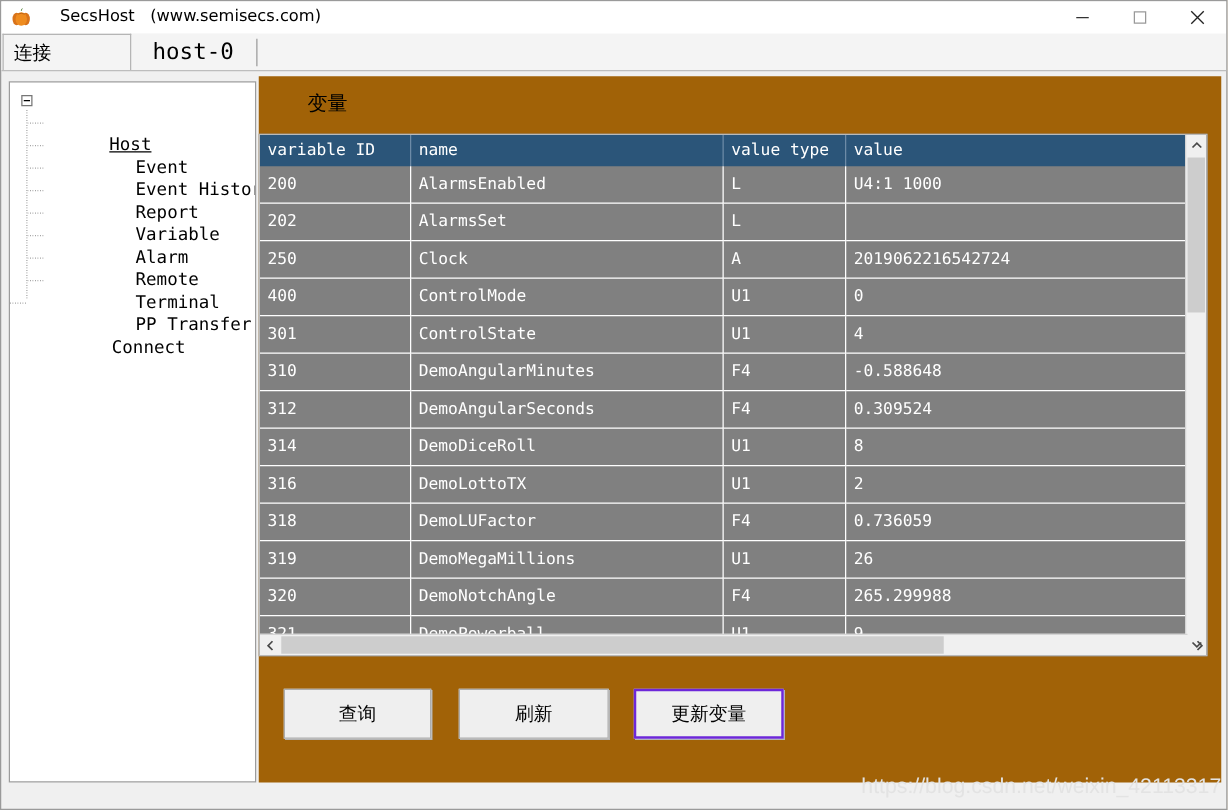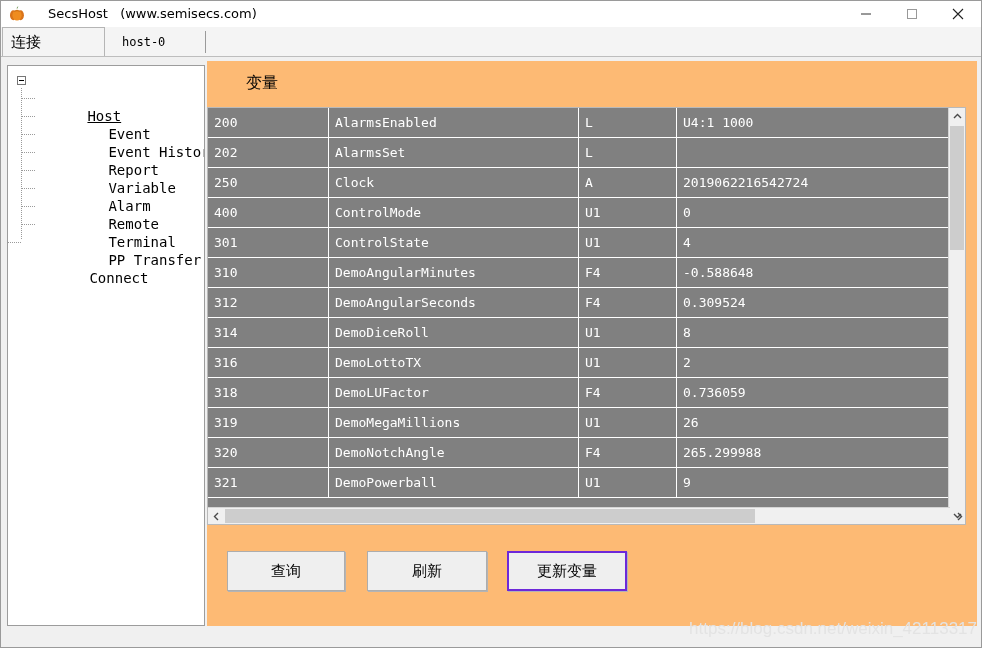--- a/index.html
+++ b/index.html
@@ -93,21 +93,21 @@
     padding-left: 8px;
     background: #f4f4f4;
     border: 1px solid #b5b5b5;
     border-bottom: none;
   }
   #tab-host0 {
     left: 105px;
     width: 100px;
     padding-left: 16px;
     font-family: "DejaVu Sans Mono", monospace;
-    font-size: 12px;
+    font-size: 18px;
     background: #f4f4f4;
   }
   #tab-host0-divider {
     position: absolute;
     left: 204px;
     top: 4px;
     width: 1px;
     height: 22px;
     background: #9a9a9a;
   }
@@ -173,21 +173,21 @@
     padding-top: 5px;
   }
 
   
   #main-panel {
     position: absolute;
     left: 206px;
     top: 60px;
     width: 770px;
     height: 565px;
-    background: #fdba74;
+    background: #a16207;
   }
   #section-title {
     position: absolute;
     left: 39px;
     top: 12px;
     font-family: "DejaVu Sans", sans-serif;
     font-size: 16px;
     color: #000;
     white-space: pre;
   }
@@ -439,20 +439,26 @@
     </div>
   </div>
 
   <div id="main-panel">
 
     <div id="section-title">变量</div>
 
     <div id="table-wrap">
 
       <div id="grid">
+        <div class="grid-row" id="grid-header">
+          <div class="cell col-id">variable ID</div>
+          <div class="cell col-name">name</div>
+          <div class="cell col-type">value type</div>
+          <div class="cell col-value">value</div>
+        </div>
         <div id="grid-rows">
             <div class="grid-row">
               <div class="cell col-id">200</div>
               <div class="cell col-name">AlarmsEnabled</div>
               <div class="cell col-type">L</div>
               <div class="cell col-value">U4:1 1000</div>
             </div>
             <div class="grid-row">
               <div class="cell col-id">202</div>
               <div class="cell col-name">AlarmsSet</div>

